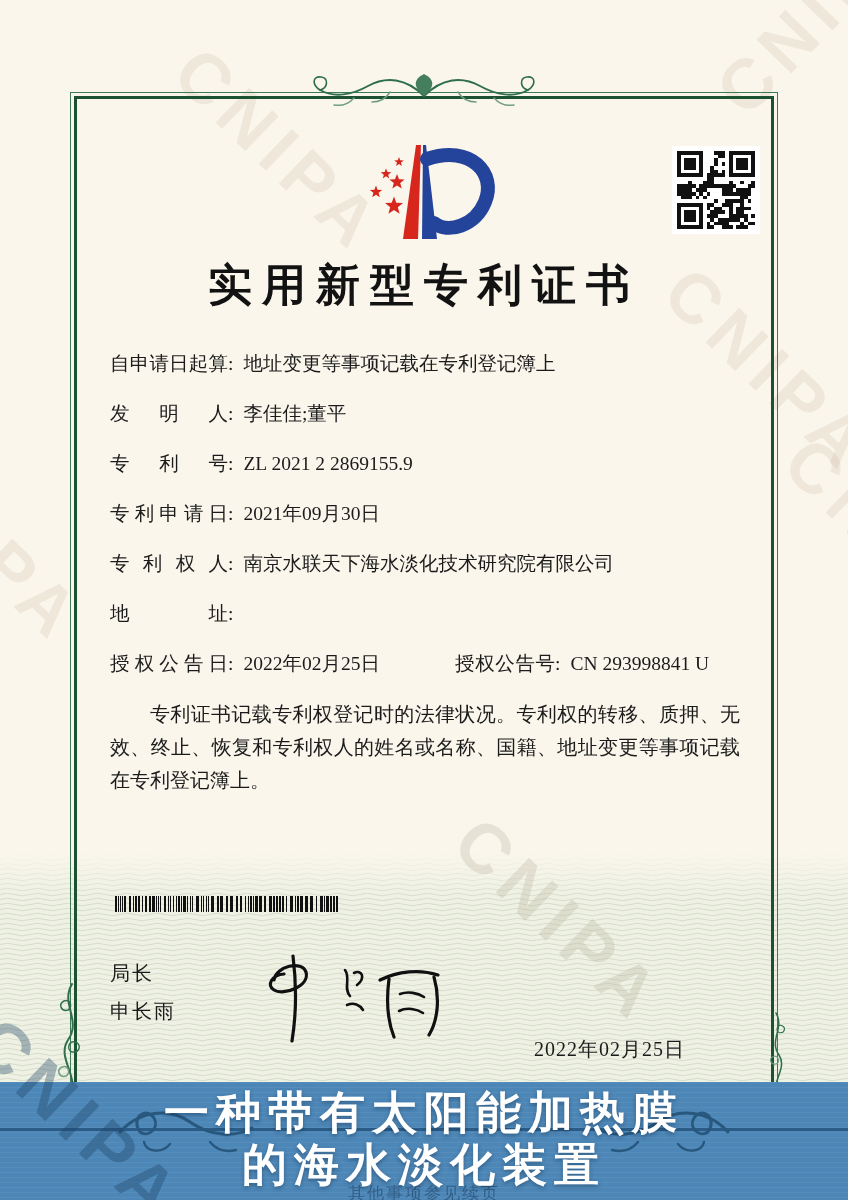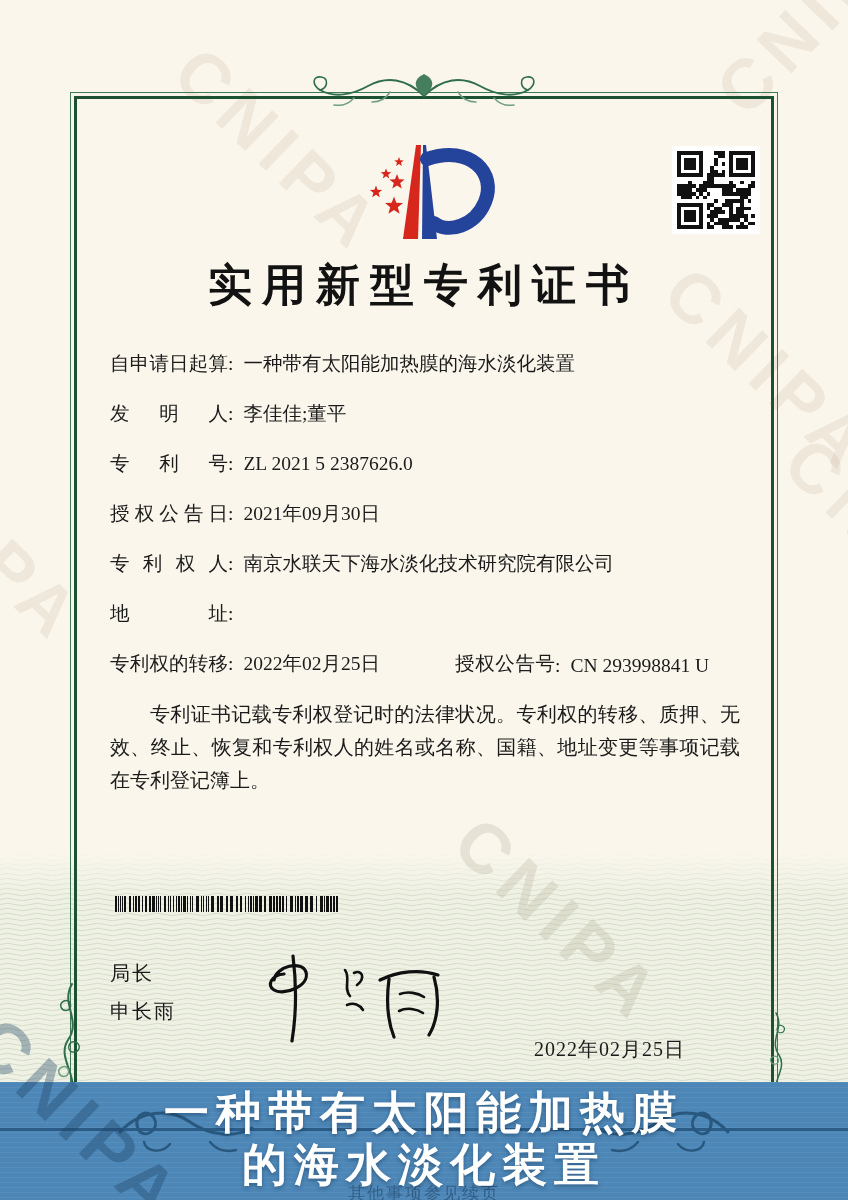--- a/index.html
+++ b/index.html
@@ -59,21 +59,21 @@
   
   .fields{position:absolute;left:110px;top:350px;width:630px;z-index:5;font-size:19.5px;}
   .frow{display:flex;align-items:baseline;height:33px;margin-bottom:17px;}
   .flabel{
     display:inline-block;width:118px;
     text-align:justify;text-align-last:justify;flex:none;
   }
   .fcolon{flex:none;margin-right:10px;}
   .fvalue{white-space:nowrap;}
   .grant-row{position:relative;}
-  .grant-col2{position:absolute;left:345px;top:0;display:flex;align-items:flex-end;}
+  .grant-col2{position:absolute;left:345px;top:0;display:flex;align-items:center;}
   .grant-col2 .flabel{width:100px;}
   
   .paras{
     position:absolute;left:110px;top:698px;width:630px;z-index:5;
     font-size:20px;line-height:33px;text-align:justify;
   }
   .paras p{margin:0;text-indent:2em;}
   
   .barcode{position:absolute;left:115px;top:896px;width:230px;height:16px;z-index:5;display:flex;align-items:stretch;}
   .barcode i{display:block;height:100%;}
@@ -335,48 +335,48 @@
         <rect x="2" y="16" width="3" height="3" fill="#111"></rect>
       </svg>
   </div>
 
   <div class="title">实用新型专利证书</div>
 
   <div class="fields">
     <div class="frow">
       <span class="flabel">自申请日起算</span>
         <span class="fcolon">:</span>
-      <span class="fvalue">一种带有太阳能加热膜的海水淡化装置</span>
+      <span class="fvalue">地址变更等事项记载在专利登记簿上</span>
     </div>
     <div class="frow">
       <span class="flabel">发明人</span>
         <span class="fcolon">:</span>
       <span class="fvalue">李佳佳;董平</span>
     </div>
     <div class="frow">
       <span class="flabel">专利号</span>
         <span class="fcolon">:</span>
-      <span class="fvalue">ZL 2021 5 2387626.0</span>
+      <span class="fvalue">ZL 2021 2 2869155.9</span>
     </div>
     <div class="frow">
-      <span class="flabel">授权公告日</span>
+      <span class="flabel">专利申请日</span>
         <span class="fcolon">:</span>
       <span class="fvalue">2021年09月30日</span>
     </div>
     <div class="frow">
       <span class="flabel">专利权人</span>
         <span class="fcolon">:</span>
       <span class="fvalue">南京水联天下海水淡化技术研究院有限公司</span>
     </div>
     <div class="frow">
       <span class="flabel">地址</span>
         <span class="fcolon">:</span>
     </div>
     <div class="frow grant-row">
-      <span class="flabel">专利权的转移</span>
+      <span class="flabel">授权公告日</span>
         <span class="fcolon">:</span>
       <span class="fvalue">2022年02月25日</span>
       <span class="grant-col2">
         <span class="flabel">授权公告号</span>
           <span class="fcolon">:</span>
         <span class="fvalue">CN 293998841 U</span>
       </span>
     </div>
   </div>
 

